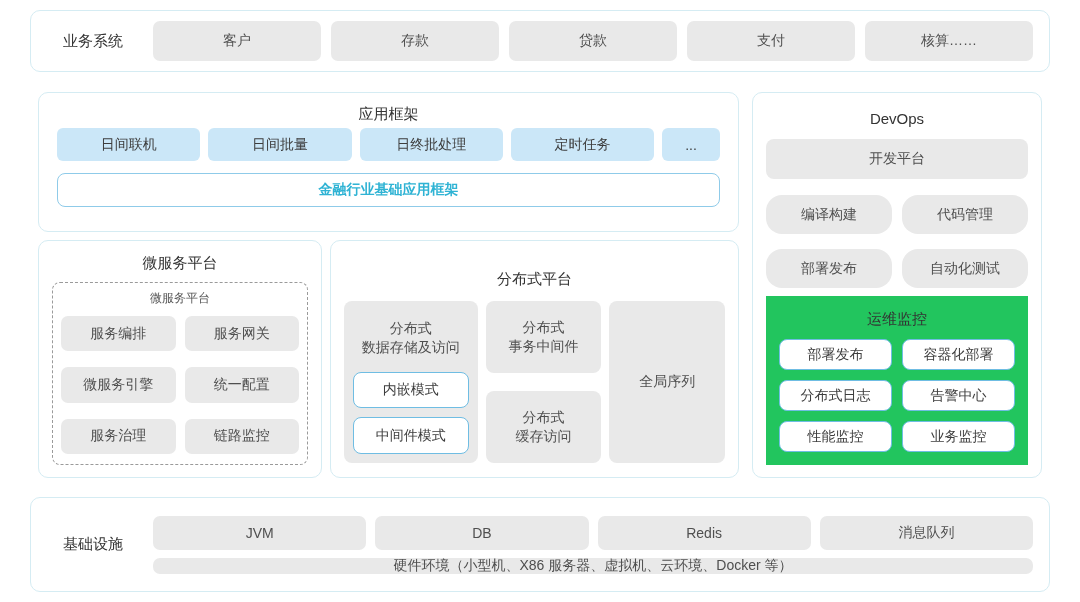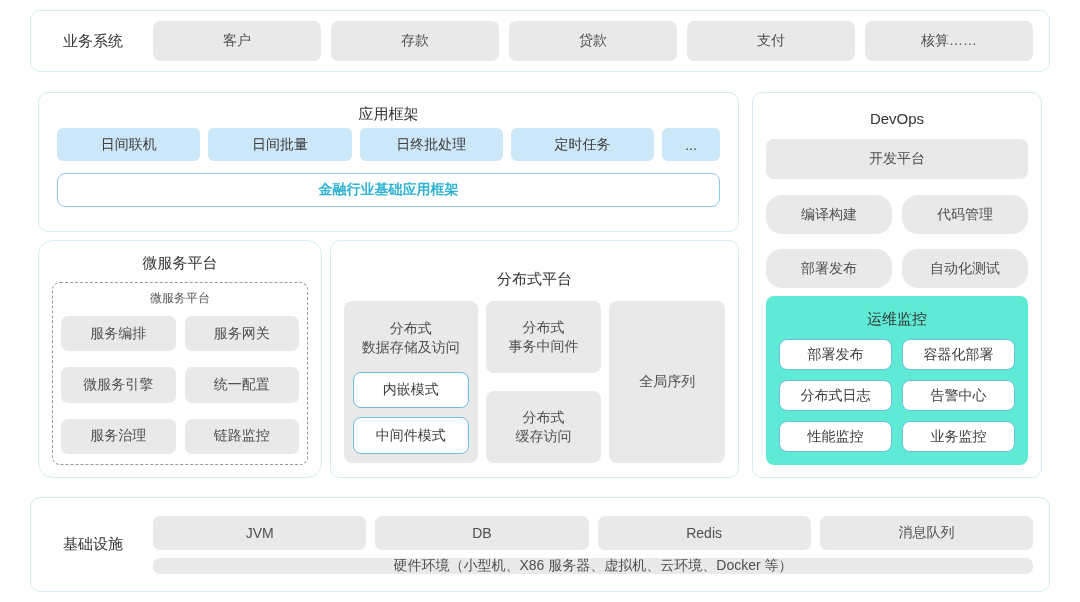--- a/index.html
+++ b/index.html
@@ -86,21 +86,21 @@
     display: flex; align-items: center; justify-content: center;
     color: #2fb3d4; font-size: 14px; font-weight: bold;
   }
 
   .platforms-row { flex: 1; display: flex; gap: 8px; }
 
   
   .microservice {
     flex: 0 0 284px;
     padding: 9px 13px 12px 13px;
-    display: flex; flex-direction: column; border-radius: 15px;
+    display: flex; flex-direction: column;
   }
   .microservice .panel-title { margin-top: 4px; }
   .dashed-box {
     flex: 1; margin-top: 9px;
     border: 1px dashed #9a9a9a; border-radius: 8px;
     padding: 7px 8px 10px 8px;
     display: flex; flex-direction: column;
   }
   .dashed-title { text-align: center; font-size: 12px; color: #555; margin-bottom: 9px; }
   .ms-grid {
@@ -141,21 +141,21 @@
   .devops-platform { height: 40px; border-radius: 8px; }
   .devops-grid {
     display: grid; grid-template-columns: 1fr 1fr;
     gap: 15px 10px;
     margin-top: 16px;
   }
   .devops-grid .gray-box { height: 39px; border-radius: 16px; }
 
   .monitor-panel {
     margin-top: 8px; flex: 1;
-    background: #5eead4; border-radius: 8px;
+    background: #22c55e; border-radius: 0;
     padding: 8px 13px 13px 13px;
     display: flex; flex-direction: column;
   }
   .monitor-title { text-align: center; font-size: 15px; color: #333; font-weight: 500; margin: 6px 0 10px 0; }
   .monitor-grid {
     flex: 1;
     display: grid;
     grid-template-columns: 1fr 1fr;
     grid-template-rows: 1fr 1fr 1fr;
     gap: 10px;

